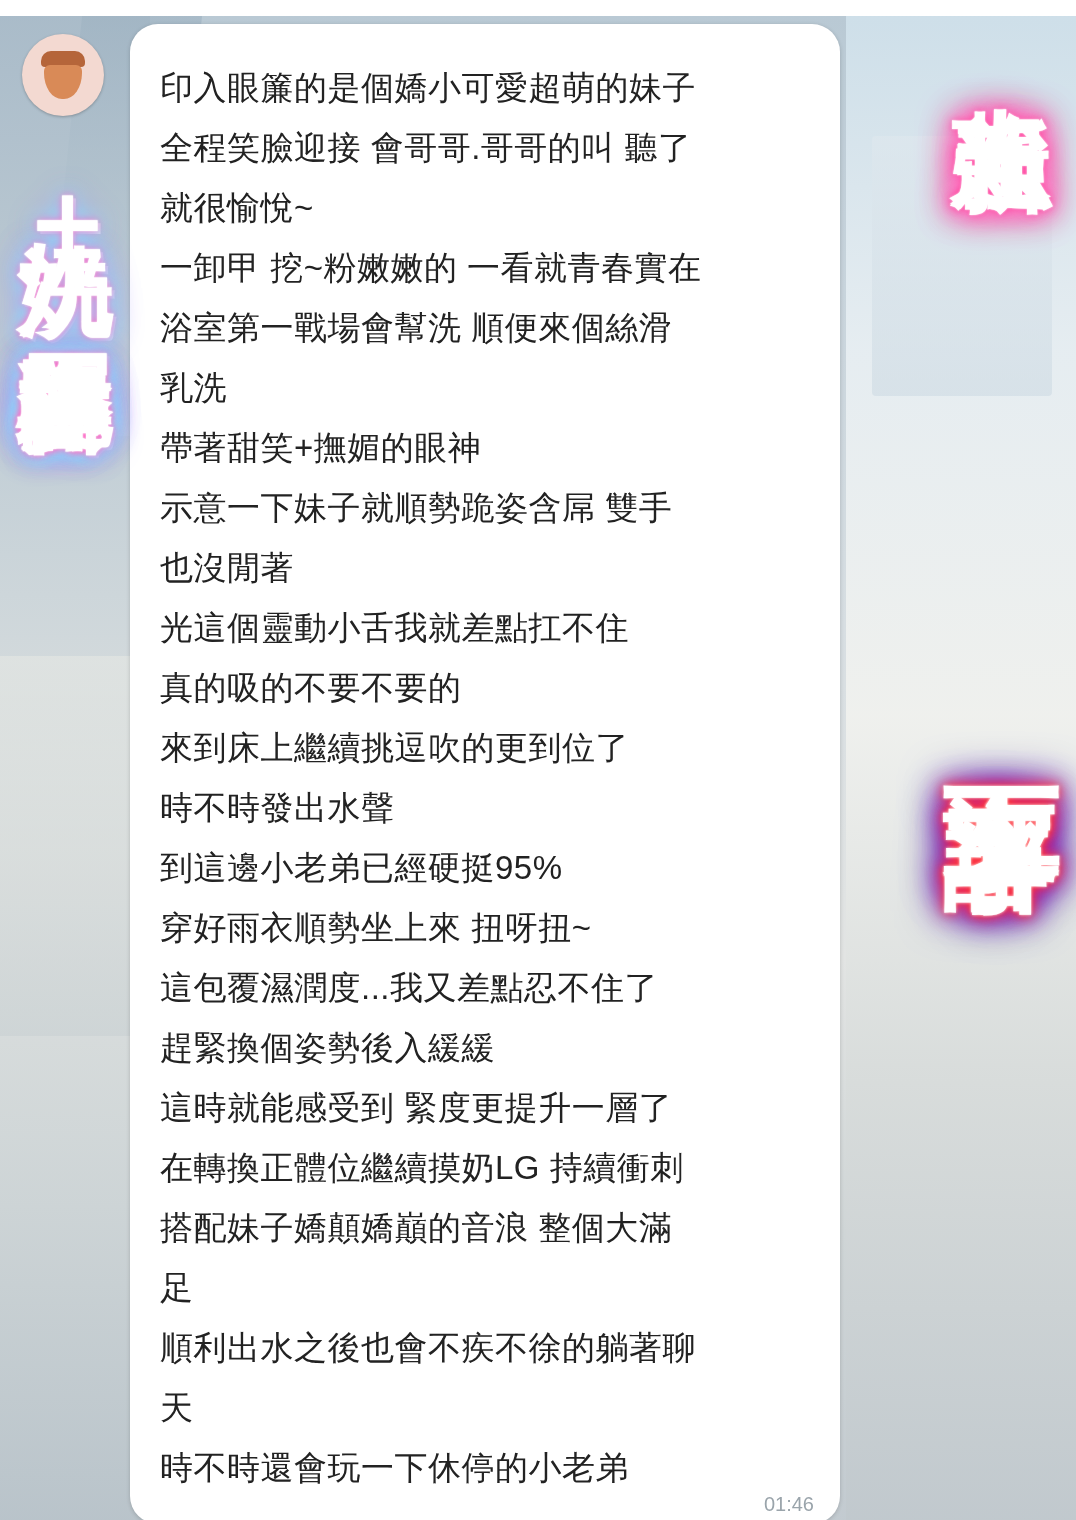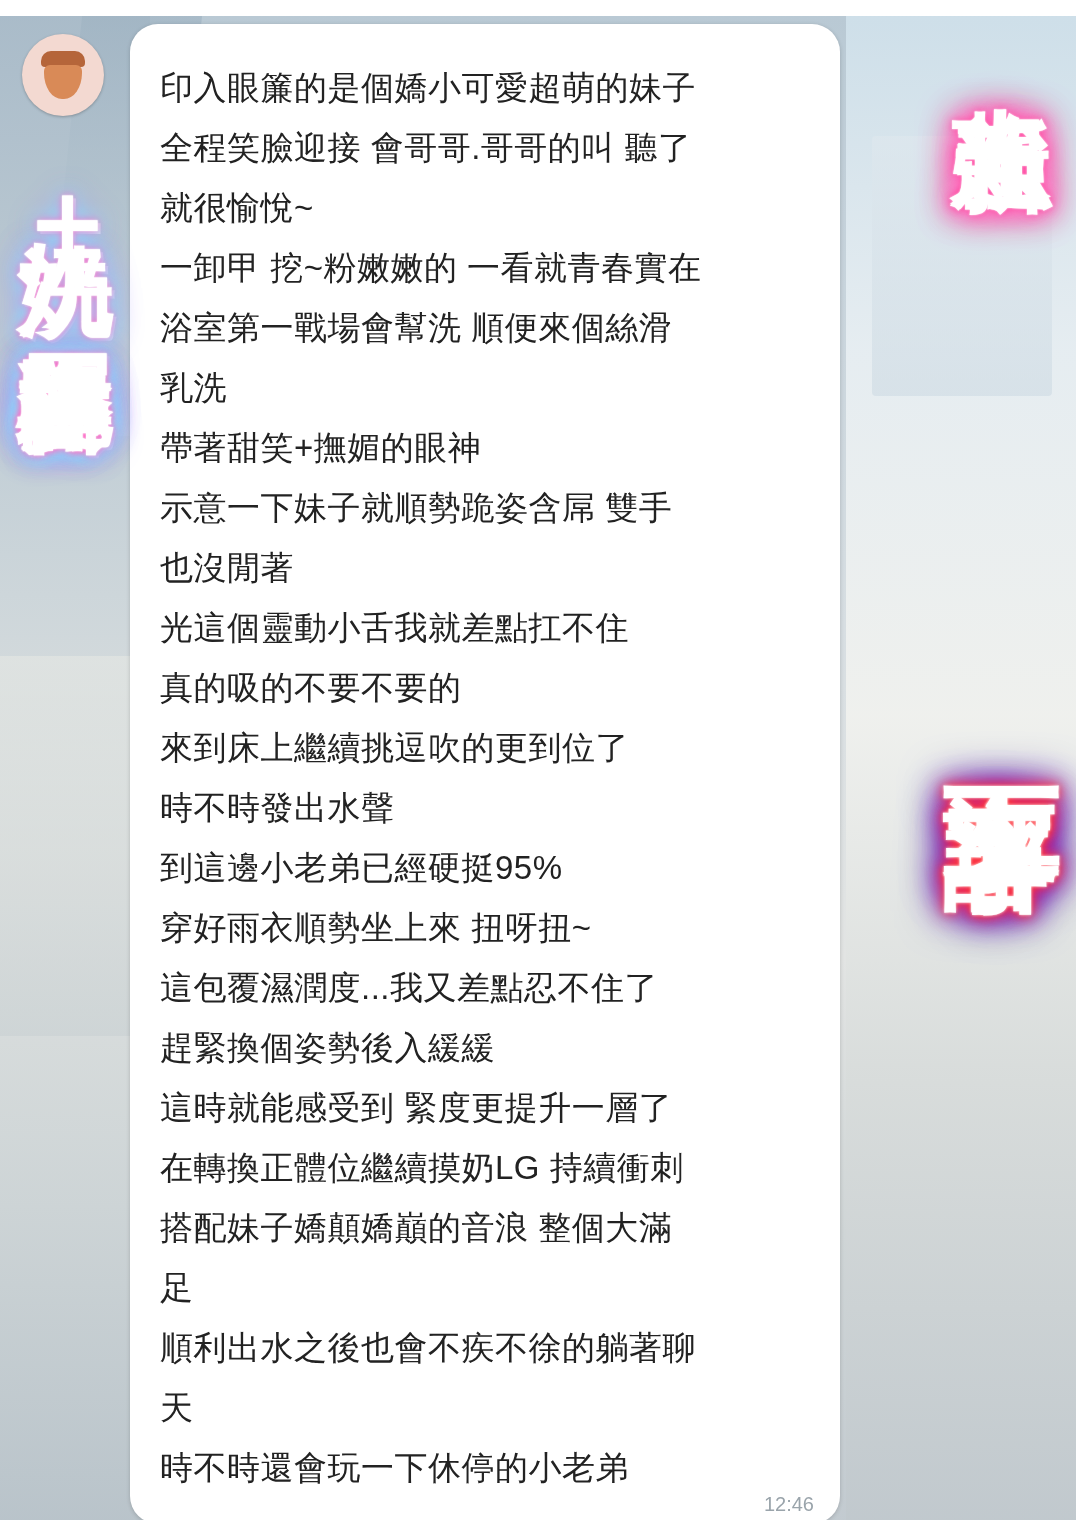--- a/index.html
+++ b/index.html
@@ -211,20 +211,20 @@
 穿好雨衣順勢坐上來 扭呀扭~
 這包覆濕潤度...我又差點忍不住了
 趕緊換個姿勢後入緩緩
 這時就能感受到 緊度更提升一層了
 在轉換正體位繼續摸奶LG 持續衝刺
 搭配妹子嬌顛嬌巔的音浪 整個大滿
 足
 順利出水之後也會不疾不徐的躺著聊
 天
 時不時還會玩一下休停的小老弟</div>
-    <div class="bubble-time">12:46</div>
+    <div class="bubble-time">01:46</div>
   </div>
 
   <div class="neon-col neon-left">奶洗+跪姿含屌舔棒棒</div>
   <div class="neon-col neon-right-top">超強新人</div>
   <div class="neon-col neon-right-bottom">丁寧客評</div>
 
 </div>
 
 </body></html>

